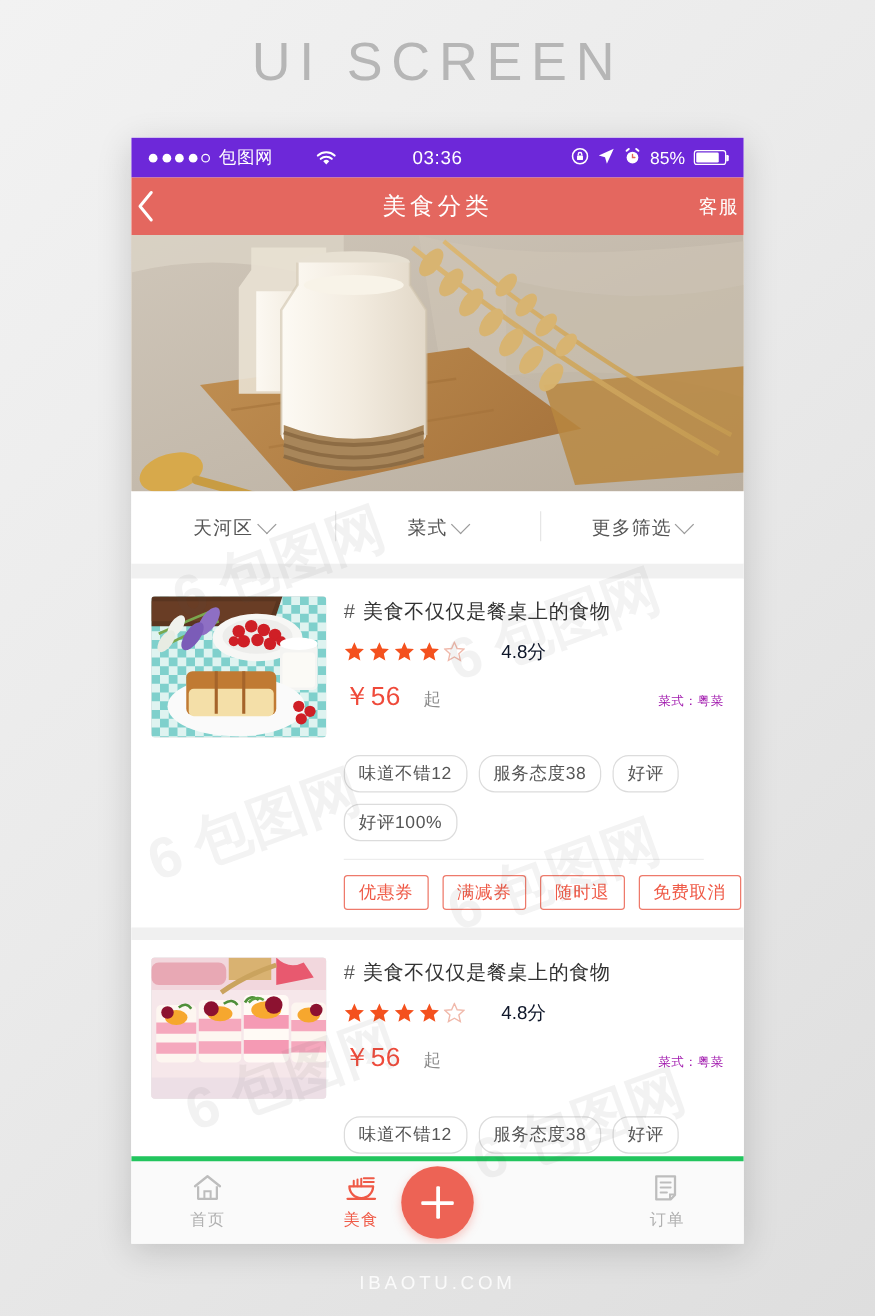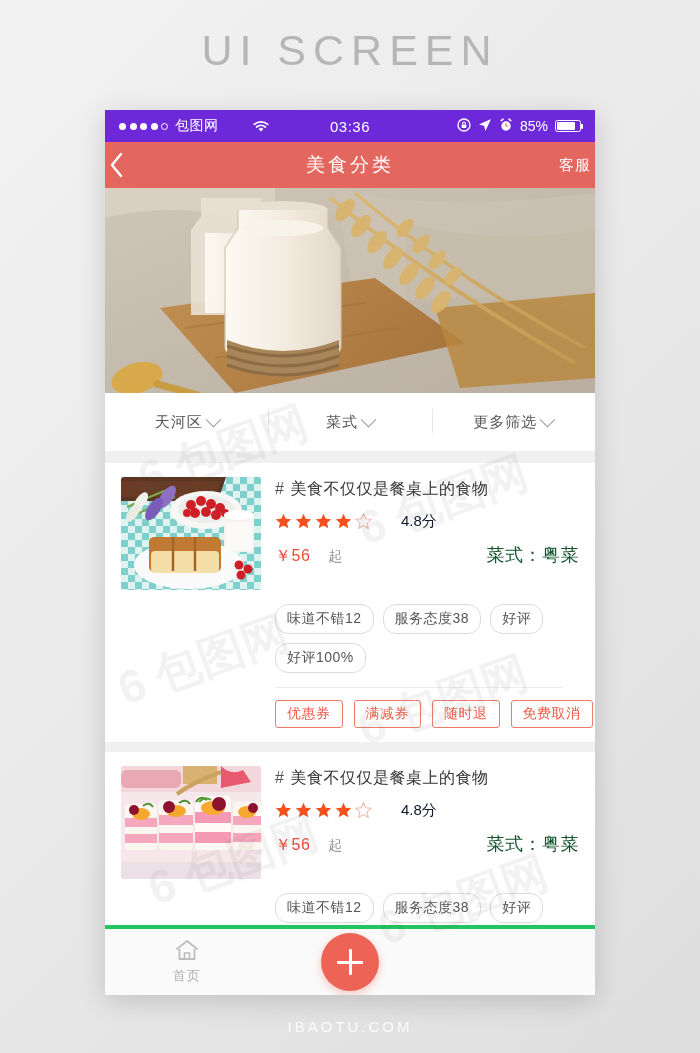--- a/index.html
+++ b/index.html
@@ -122,23 +122,23 @@
     font-size: 16px; color: #333; letter-spacing: .5px;
     white-space: nowrap; overflow: hidden; text-overflow: ellipsis;
   }
   .card-title .hash { color: #555; margin-right: 6px; }
   .rating { display: flex; align-items: center; gap: 3px; margin-top: 12px; }
   .star { width: 17px; height: 17px; display: block; }
   .score { font-size: 15px; color: #0f172a; margin-left: 26px; }
   .price-row {
     display: flex; align-items: baseline; margin-top: 12px;
   }
-  .price { font-size: 16px; color: #ef4a3a; letter-spacing: .5px; }
+  .price { font-size: 21px; color: #ef4a3a; letter-spacing: .5px; }
   .price-unit { font-size: 14px; color: #8c8c8c; margin-left: 18px; }
-  .cuisine { margin-left: auto; font-size: 18px; color: #14532d; letter-spacing: .5px; }
+  .cuisine { margin-left: auto; font-size: 10px; color: #a21caf; letter-spacing: .5px; }
 
   .tags {
     display: flex; flex-wrap: wrap; gap: 9px;
     margin: 14px 0 0 154px;
   }
   .tag {
     border: 1px solid #dcdcdc; border-radius: 13px; background: #fff;
     padding: 5px 11px; font-size: 14px; color: #555; letter-spacing: .5px;
     cursor: pointer; white-space: nowrap;
   }
@@ -526,20 +526,28 @@
     <div class="tab active">
       <svg width="26" height="24" viewBox="0 0 26 24">
         <path d="M3.5 11h19a9.5 9.5 0 0 1-19 0z" stroke="#ef5a47" stroke-width="1.8" fill="none" stroke-linejoin="round"></path>
         <path d="M7 11V6.5M10 11V5.5M13 11V5" stroke="#ef5a47" stroke-width="1.6" stroke-linecap="round"></path>
         <path d="M15 4.5h8M15 7.5h8" stroke="#ef5a47" stroke-width="1.6" stroke-linecap="round"></path>
         <path d="M2 21h22" stroke="#ef5a47" stroke-width="1.8" stroke-linecap="round"></path>
       </svg>
       <span class="tab-label">美食</span>
     </div>
     <div class="tab spacer"></div>
+    <div class="tab">
+      <svg width="26" height="24" viewBox="0 0 26 24">
+        <path d="M4 3h15v15l-3.5 3.5H4z" stroke="#bdbdbd" stroke-width="1.8" fill="none" stroke-linejoin="round"></path>
+        <path d="M19 17.5h-4v4" stroke="#bdbdbd" stroke-width="1.6" fill="none"></path>
+        <path d="M7.5 8h8M7.5 12h8M7.5 16h5" stroke="#bdbdbd" stroke-width="1.6" stroke-linecap="round"></path>
+      </svg>
+      <span class="tab-label">订单</span>
+    </div>
     <div class="fab"></div>
   </div>
 
   <div class="wm">
     <span style="left:30px; top:310px;">6 包图网</span>
     <span style="left:250px; top:360px;">6 包图网</span>
     <span style="left:10px; top:520px;">6 包图网</span>
     <span style="left:250px; top:560px;">6 包图网</span>
     <span style="left:40px; top:720px;">6 包图网</span>
     <span style="left:270px; top:760px;">6 包图网</span>

